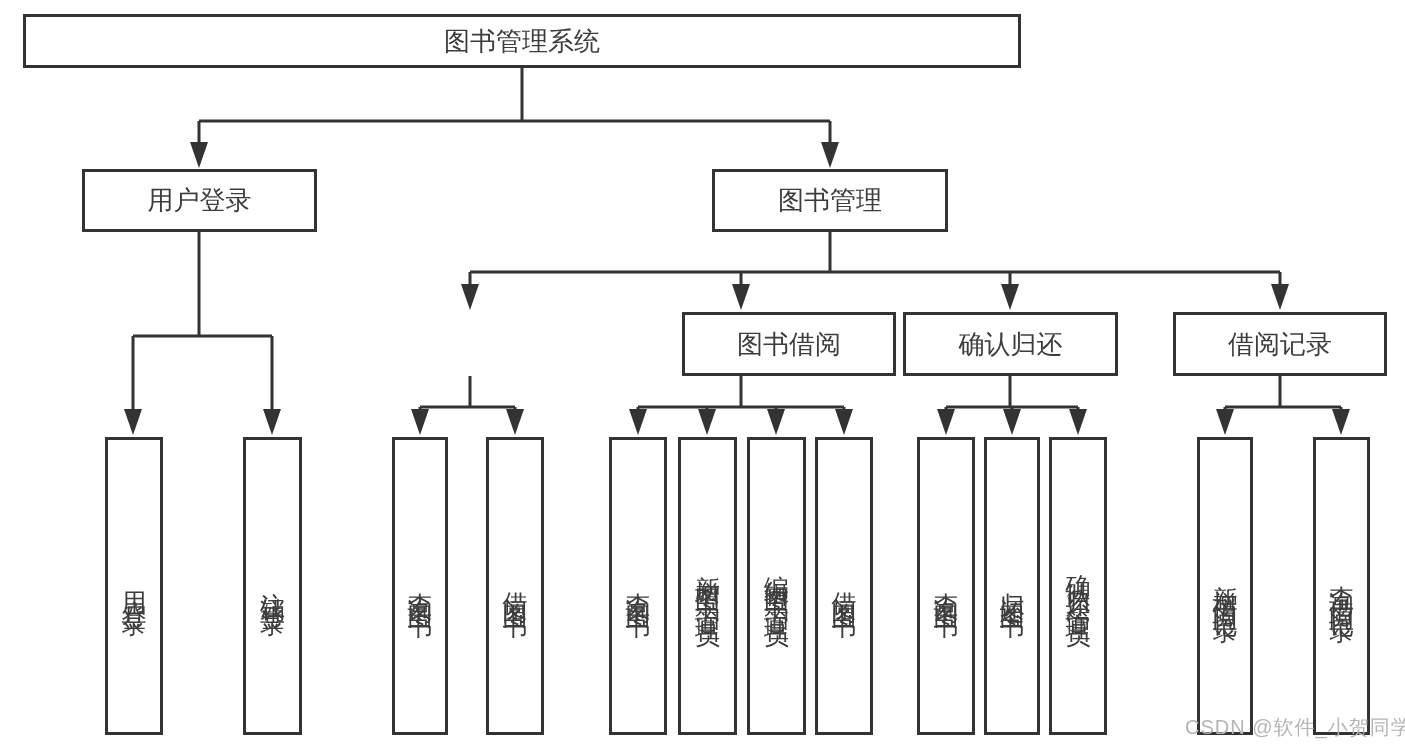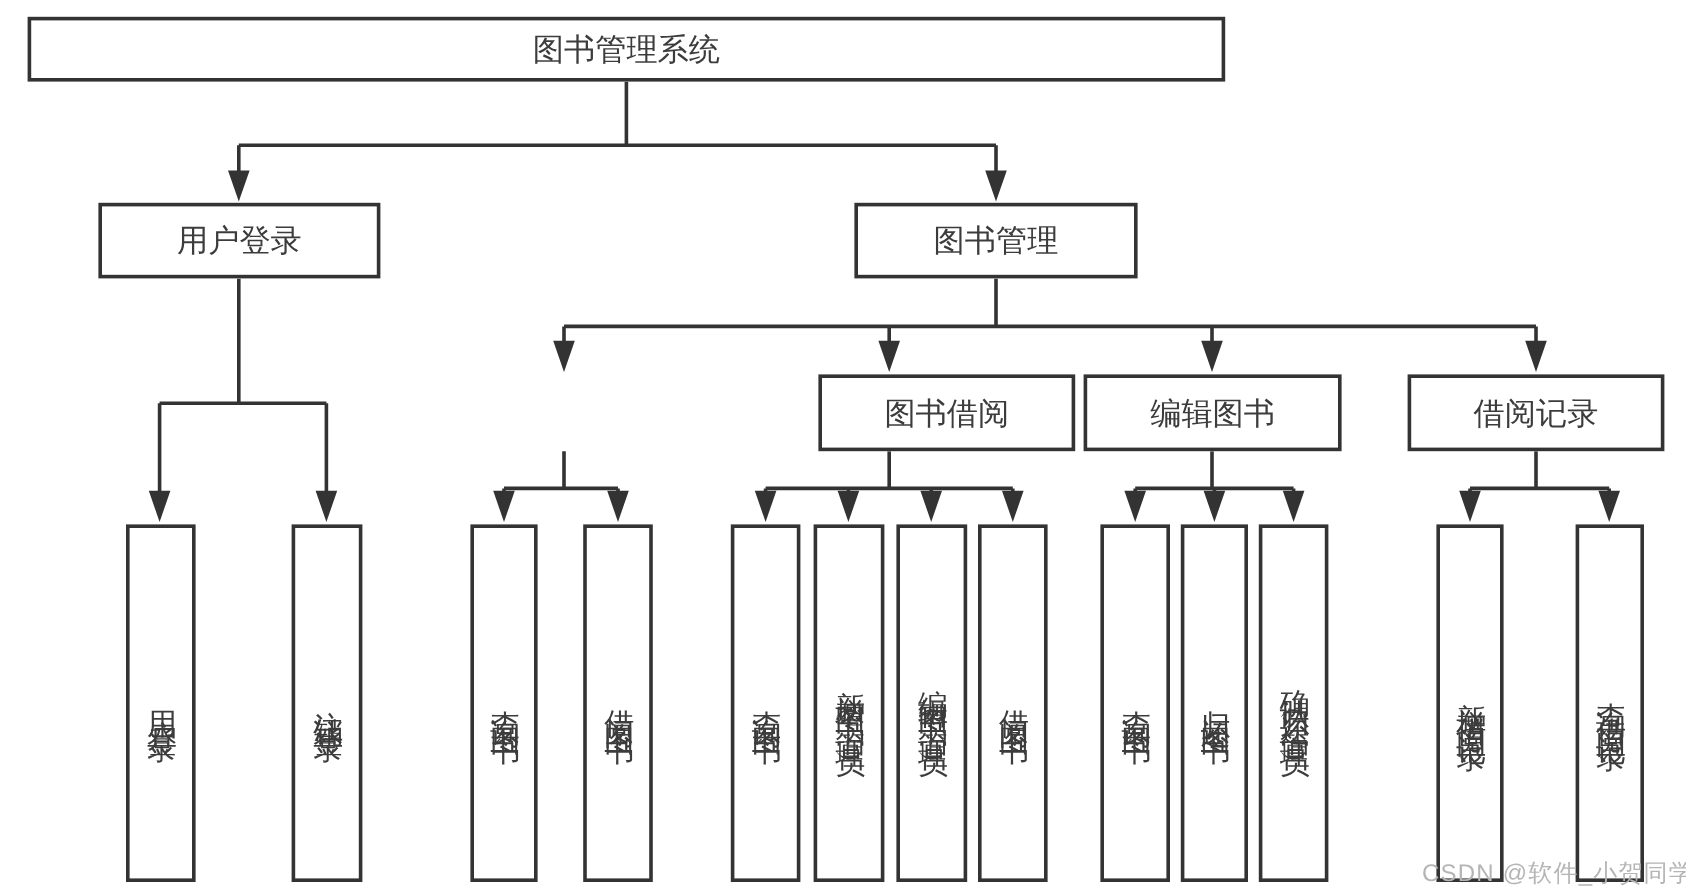--- a/index.html
+++ b/index.html
@@ -88,21 +88,21 @@
     <span class="label">用户登录</span>
   </div>
   <div class="node" style="left:712px; top:169px; width:236px; height:63px;">
     <span class="label">图书管理</span>
   </div>
 
   <div class="node" style="left:634px; top:312px; width:214px; height:64px;margin-left:48px;">
     <span class="label">图书借阅</span>
   </div>
   <div class="node" style="left:903px; top:312px; width:215px; height:64px;">
-    <span class="label">编辑图书</span>
+    <span class="label">确认归还</span>
   </div>
   <div class="node" style="left:1173px; top:312px; width:214px; height:64px;">
     <span class="label">借阅记录</span>
   </div>
 
   <div class="node vnode" style="left:105px; top:437px; width:58px; height:298px;">
     <span class="label">用户登录</span>
   </div>
   <div class="node vnode" style="left:243px; top:437px; width:59px; height:298px;">
     <span class="label">注销登录</span>

